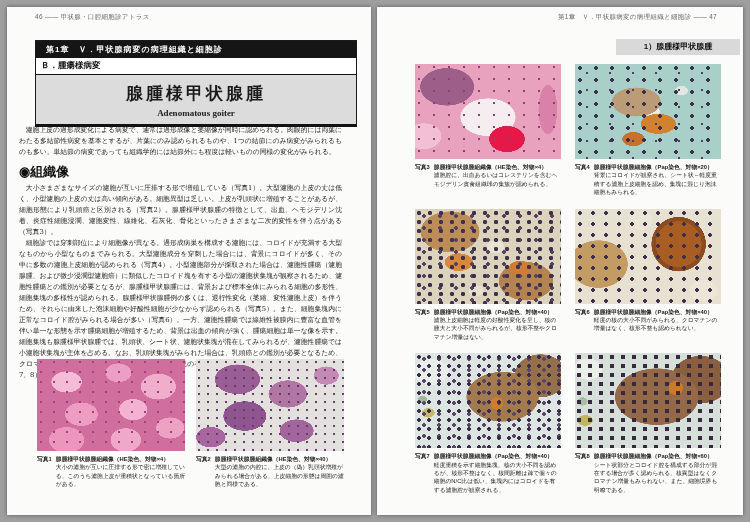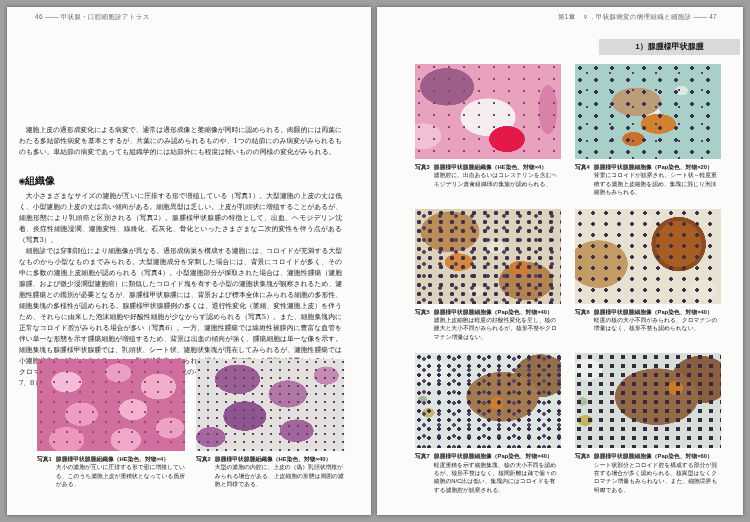--- a/index.html
+++ b/index.html
@@ -18,36 +18,36 @@
   .header-block{position:absolute;top:33px;left:28px;width:322px;border:1px solid #1a1a1a;border-bottom:3px solid #111;box-sizing:border-box;}
   .chapter-bar{background:#151515;color:#fff;font-size:8px;font-weight:bold;padding:3px 0 3px 10px;letter-spacing:1px;}
   .section-row{font-size:8.5px;font-weight:bold;color:#111;background:#fff;padding:2px 0 2px 5px;border-bottom:1.5px solid #111;}
   .title-box{background:#dcdcdc;text-align:center;padding:7px 0 6px;}
   .title-jp{font-size:17px;font-weight:bold;letter-spacing:3px;color:#1a1a1a;}
   .title-en{font-size:9px;font-weight:bold;font-family:"Liberation Serif",serif;margin-top:3px;color:#222;}
 
   
   .body-text{position:absolute;top:118px;left:12px;width:323px;font-family:"DejaVu Serif",serif;font-size:6.8px;line-height:1.62;color:#222;text-align:justify;}
   .para{margin:0;text-indent:1em;}
-  .subhead{margin:16px 0 1px;font-weight:bold;font-family:Liberation Mono, monospace;font-size:10px;color:#111;}
+  .subhead{margin:3px 0 1px;font-weight:bold;font-family:Liberation Sans, sans-serif;font-size:13px;color:#111;}
 
   
   .photo-row{position:absolute;top:352px;left:30px;width:310px;display:flex;gap:11px;}
   .photo-grid{position:absolute;top:57px;left:38px;width:306px;display:flex;flex-wrap:wrap;column-gap:14px;row-gap:12px;}
   figure{margin:0;}
   .photo-row figure{width:148px;}
   .photo-grid figure{width:146px;}
   .photo{width:100%;height:92px;}
   .photo-grid .photo{height:95px;}
   .caption{display:flex;margin-top:4px;font-size:5.8px;line-height:1.45;color:#222;}
   .cap-label{font-weight:bold;margin-right:4px;white-space:nowrap;}
   .cap-title{font-weight:bold;}
 
   
-  .section-bar{position:absolute;top:32px;right:3px;width:141px;height:16px;background:#d9d9d9;font-size:8px;font-weight:bold;line-height:16px;text-align:center;color:#111;}
+  .section-bar{position:absolute;top:32px;right:3px;width:124px;height:16px;background:#d9d9d9;font-size:8px;font-weight:bold;line-height:16px;text-align:center;color:#111;}
 
   
   .p1{background-color:#d06f9e;
     background-image:
       radial-gradient(circle 1.3px at 4px 3px,#a3407d 96%,rgba(0,0,0,0) 97%),
       radial-gradient(ellipse 26px 18px at 20% 25%,#f4bcd6 0 58%,rgba(0,0,0,0) 59%),
       radial-gradient(ellipse 22px 16px at 55% 15%,#eb9fc4 0 58%,rgba(0,0,0,0) 59%),
       radial-gradient(ellipse 30px 22px at 82% 30%,#f0aecb 0 58%,rgba(0,0,0,0) 59%),
       radial-gradient(ellipse 28px 20px at 30% 60%,#ee9dc2 0 58%,rgba(0,0,0,0) 59%),
       radial-gradient(ellipse 24px 18px at 65% 55%,#f3b3d0 0 58%,rgba(0,0,0,0) 59%),
@@ -134,20 +134,28 @@
     background-repeat:repeat,no-repeat,no-repeat,no-repeat,no-repeat,no-repeat,no-repeat;}
 </style>
 </head>
 <body>
 
 <div class="spread">
 
   <div class="page page-left">
     <div class="rh rh-left">46 ―― 甲状腺・口腔細胞診アトラス</div>
 
+    <div class="header-block">
+      <div class="chapter-bar">第1章　Ｖ．甲状腺病変の病理組織と細胞診</div>
+      <div class="section-row">Ｂ．腫瘍様病変</div>
+      <div class="title-box">
+        <div class="title-jp">腺腫様甲状腺腫</div>
+        <div class="title-en">Adenomatous goiter</div>
+      </div>
+    </div>
 
     <div class="body-text">
       <p class="para">濾胞上皮の過形成変化による病変で、通常は過形成像と萎縮像が同時に認められる。肉眼的には両葉にわたる多結節性病変を基本とするが、片葉にのみ認められるものや、1つの結節にのみ病変がみられるものも多い。単結節の病変であっても組織学的には結節外にも程度は軽いものの同様の変化がみられる。</p>
       <p class="subhead">◉組織像</p>
       <p class="para">大小さまざまなサイズの濾胞が互いに圧排する形で増殖している（写真1）。大型濾胞の上皮の丈は低く、小型濾胞の上皮の丈は高い傾向がある。細胞異型は乏しい。上皮が乳頭状に増殖することがあるが、細胞形態により乳頭癌と区別される（写真2）。腺腫様甲状腺腫の特徴として、出血、ヘモジデリン沈着、炎症性細胞浸潤、濾胞変性、線維化、石灰化、骨化といったさまざまな二次的変性を伴う点がある（写真3）。</p>
       <p class="para">細胞診では穿刺部位により細胞像が異なる。過形成病巣を構成する濾胞には、コロイドが充満する大型なものから小型なものまでみられる。大型濾胞成分を穿刺した場合には、背景にコロイドが多く、その中に多数の濾胞上皮細胞が認められる（写真4）。小型濾胞部分が採取された場合は、濾胞性腫瘍（濾胞腺腫、および微少浸潤型濾胞癌）に類似したコロイド塊を有する小型の濾胞状集塊が観察されるため、濾胞性腫瘍との鑑別が必要となるが、腺腫様甲状腺腫には、背景および標本全体にみられる細胞の多形性、細胞集塊の多様性が認められる。腺腫様甲状腺腫例の多くは、退行性変化（萎縮、変性濾胞上皮）を伴うため、それらに由来した泡沫細胞や好酸性細胞が少なからず認められる（写真5）。また、細胞集塊内に正常なコロイド腔がみられる場合が多い（写真6）。一方、濾胞性腫瘍では線維性被膜内に豊富な血管を伴い単一な形態を示す腫瘍細胞が増殖するため、背景は出血の傾向が強く、腫瘍細胞は単一な像を示す。細胞集塊も腺腫様甲状腺腫では、乳頭状、シート状、濾胞状集塊が混在してみられるが、濾胞性腫瘍では小濾胞状集塊が主体を占める。なお、乳頭状集塊がみられた場合は、乳頭癌との鑑別が必要となるため、クロマチン形態、核溝、核内細胞質封入体などの所見の有無について丹念に観察する必要がある（写真7、8）。</p>
     </div>
 
     <div class="photo-row">
       <figure>

